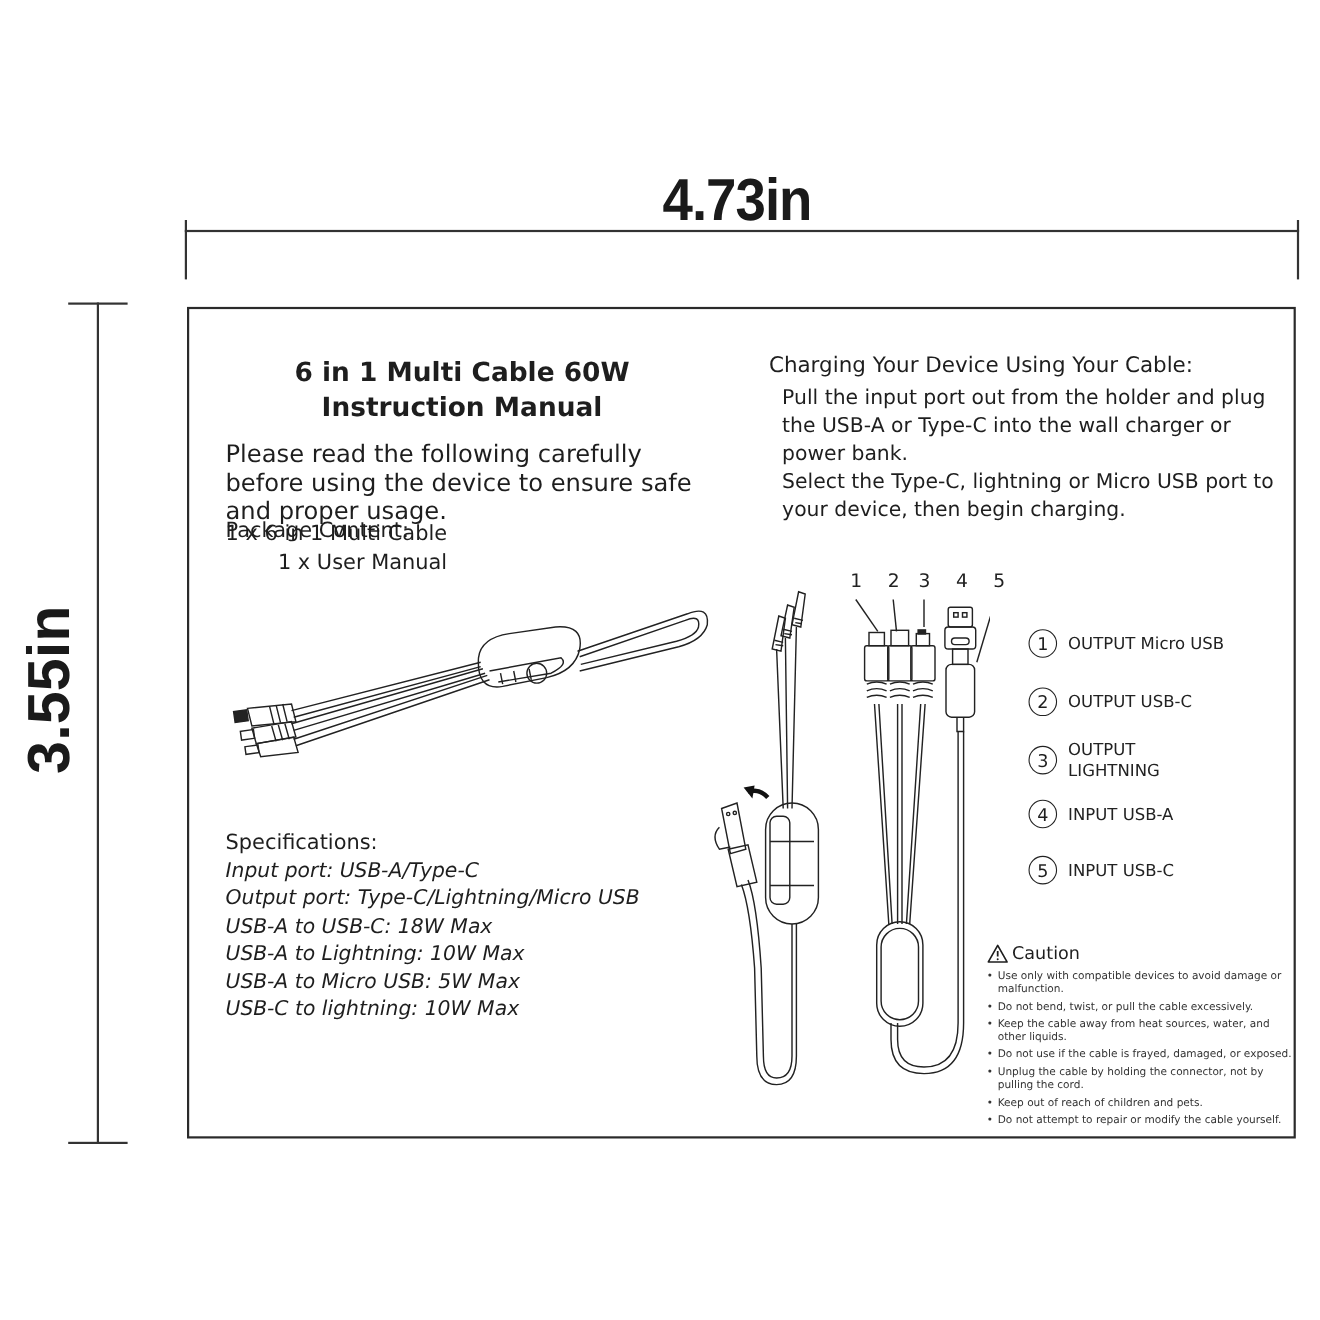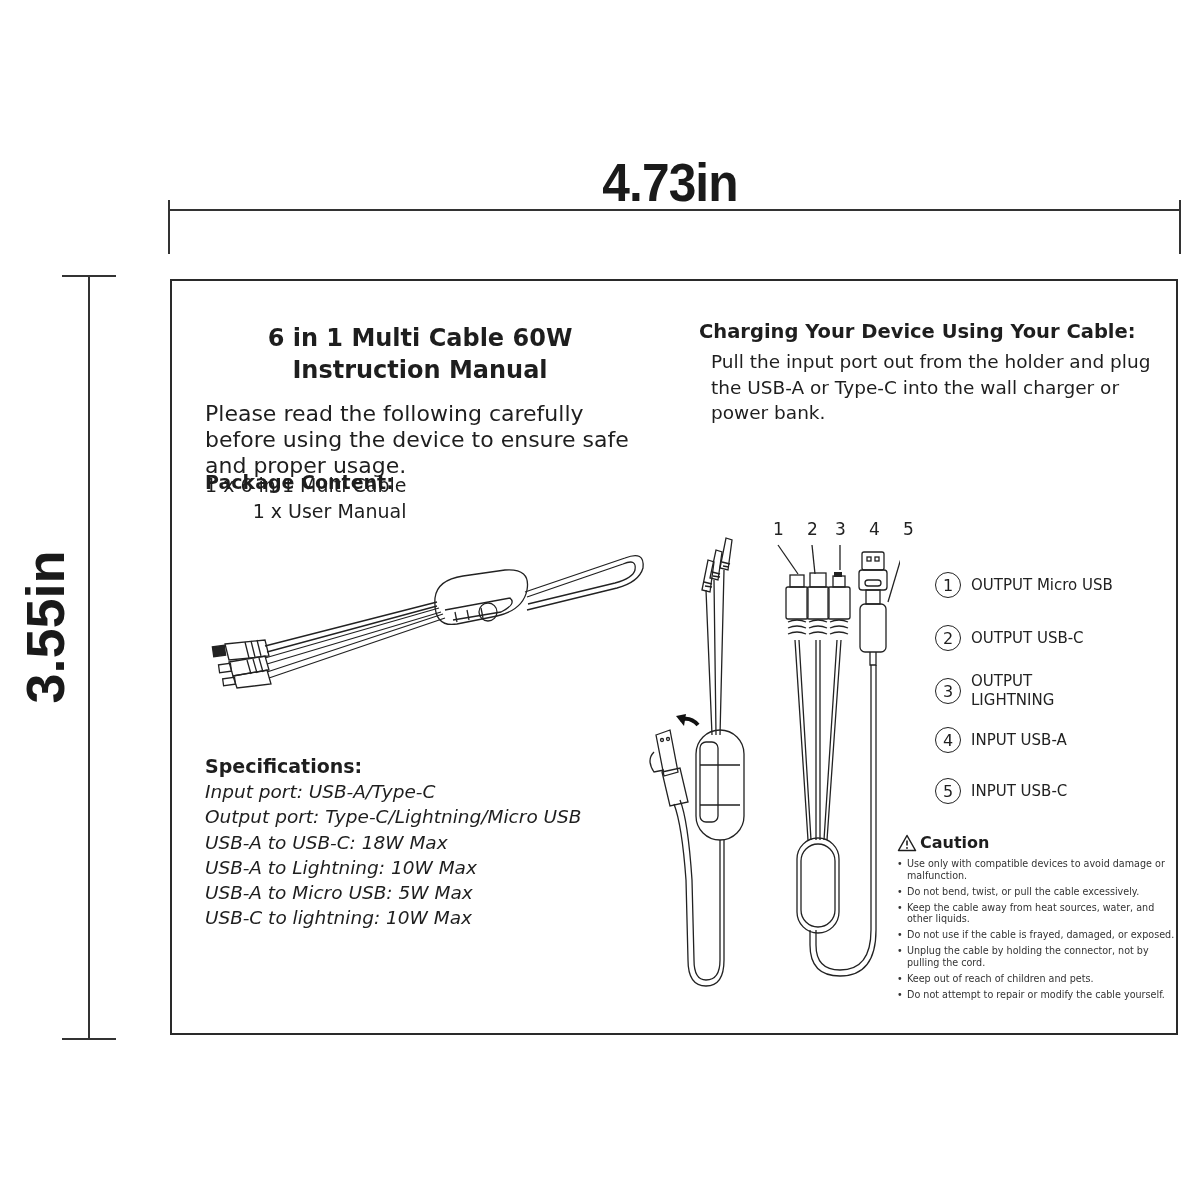--- a/index.html
+++ b/index.html
@@ -12,42 +12,42 @@
 
   .dim-vline { position: absolute; left: 88px; top: 275px; width: 2px; height: 765px; background: #333; }
   .dim-vtick-t { position: absolute; left: 62px; top: 275px; width: 54px; height: 2px; background: #333; }
   .dim-vtick-b { position: absolute; left: 62px; top: 1038px; width: 54px; height: 2px; background: #333; }
   .dim-height-label { position: absolute; left: -60px; top: 597px; width: 210px; height: 60px; text-align: center; font-family: "Liberation Sans", sans-serif; font-weight: bold; font-size: 54px; line-height: 60px; transform: rotate(-90deg); color: #1a1a1a; }
 
   .card { position: absolute; left: 170px; top: 279px; width: 1008px; height: 756px; border: 2px solid #2a2a2a; box-sizing: border-box; }
 
   .title { position: absolute; left: 200px; top: 322px; width: 440px; text-align: center; font-weight: bold; font-size: 24px; line-height: 32px; color: #1e1e1e; }
   .intro { position: absolute; left: 205px; top: 401px; width: 445px; font-size: 22px; line-height: 26px; }
-  .h-sec { font-weight: bold; font-size: 19px; line-height: 26px; position: absolute; }
+  .h-sec { font-weight: normal; font-size: 19px; line-height: 26px; position: absolute; }
   .pkg-h { left: 205px; top: 469px; }
   .pkg-list { position: absolute; left: 205px; top: 472px; font-size: 19px; line-height: 26px; text-align: right; }
   .pkg-list div, .spec-list div { white-space: nowrap; }
   .spec-h { left: 205px; top: 753px; }
   .spec-list { position: absolute; left: 205px; top: 779px; font-size: 18.5px; line-height: 25.3px; font-style: italic; }
 
   .charge-h { left: 699px; top: 319px; font-size: 19.5px; white-space: nowrap; }
   .charge-body { position: absolute; left: 699px; top: 349px; width: 470px; font-size: 18.5px; line-height: 25.5px; margin-left: 12px; }
 
   .illus { position: absolute; }
 
   .num-labels { position: absolute; left: 770px; top: 519px; width: 150px; height: 22px; }
   .num-labels span { position: absolute; font-size: 17px; color: #222; }
 
   .legend { position: absolute; left: 935px; top: 572px; width: 240px; }
   .legend-item { position: absolute; left: 0; display: flex; align-items: center; }
   .legend-circle { width: 26px; height: 26px; border: 1.5px solid #222; border-radius: 50%; box-sizing: border-box; display: flex; align-items: center; justify-content: center; font-size: 16px; margin-right: 10px; }
   .legend-text { font-size: 15px; line-height: 19px; color: #222; }
 
   .caution { position: absolute; left: 897px; top: 833px; width: 280px; }
-  .caution-h { display: flex; align-items: center; font-weight: bold; font-size: 16px; }
+  .caution-h { display: flex; align-items: center; font-weight: normal; font-size: 16px; margin-top: 24px; }
   .caution-list { margin: 6px 0 0 0; padding: 0; list-style: none; font-size: 9.6px; line-height: 11.5px; color: #333; }
   .caution-list li { position: relative; padding-left: 10px; margin-bottom: 4.6px; }
   .caution-list li::before { content: "•"; position: absolute; left: 0; top: 0; }
 </style>
 </head>
 <body>
 
 <div class="dim-width-label">4.73in</div>
 <div class="dim-hline"></div>
 <div class="dim-htick-l"></div>
@@ -95,20 +95,21 @@
     <rect x="14" y="124" width="12" height="8" transform="rotate(-8 20 128)"></rect>
     <rect x="18" y="138" width="12" height="7" transform="rotate(-8 24 141)"></rect>
     <path d="M40 102 L44 118 M46 101 L50 117 M52 100 L56 116"></path>
     <path d="M42 120 L46 134 M48 119 L52 133 M54 118 L58 132"></path>
   </g>
 </svg>
 
 <div class="h-sec charge-h">Charging Your Device Using Your Cable:</div>
 <div class="charge-body">
   <div>Pull the input port out from the holder and plug the USB-A or Type-C into the wall charger or power bank.</div>
+  <div>Select the Type-C, lightning or Micro USB port to your device, then begin charging.</div>
 </div>
 
 <svg class="illus" style="left:640px; top:520px;" width="120" height="475" viewBox="0 0 120 475">
   <g fill="none" stroke="#222" stroke-width="1.3">
 
     <path d="M72 215 L66 70 M76 215 L74 60 M80 215 L84 50"></path>
     <path d="M62 70 L68 40 L74 42 L70 72 Z"></path>
     <path d="M70 58 L76 30 L82 32 L78 60 Z"></path>
     <path d="M80 48 L86 18 L92 20 L88 50 Z"></path>
     <path d="M64 62 L72 64 M65 66 L72 67 M72 52 L80 54 M73 56 L80 57 M82 42 L90 44 M83 46 L89 47"></path>

